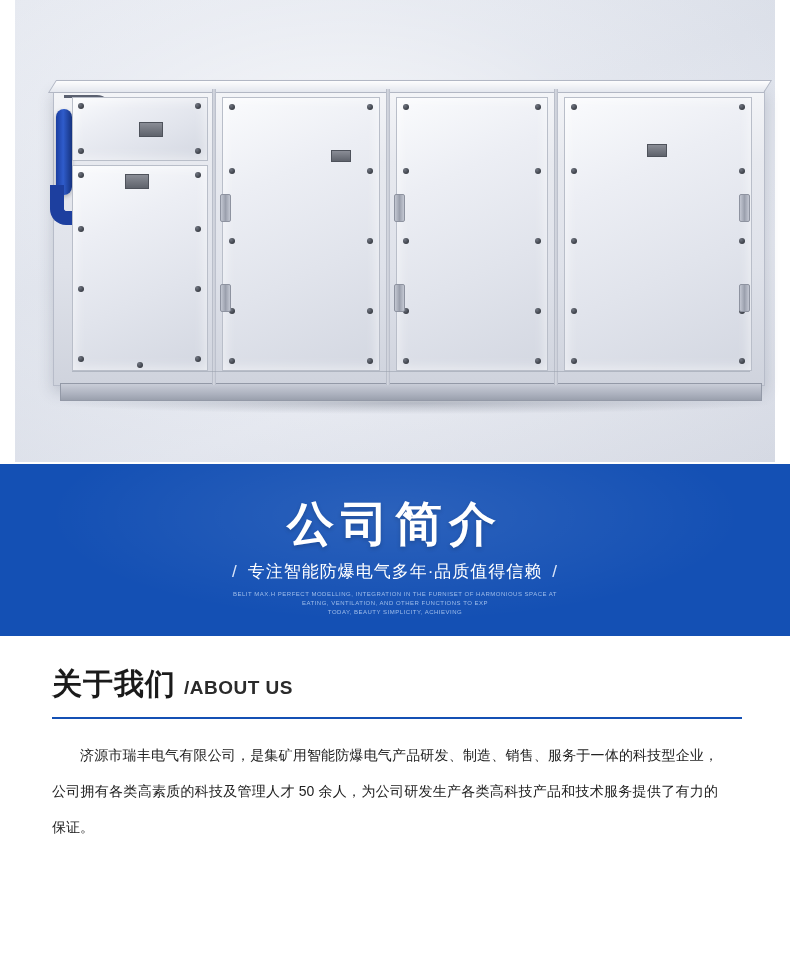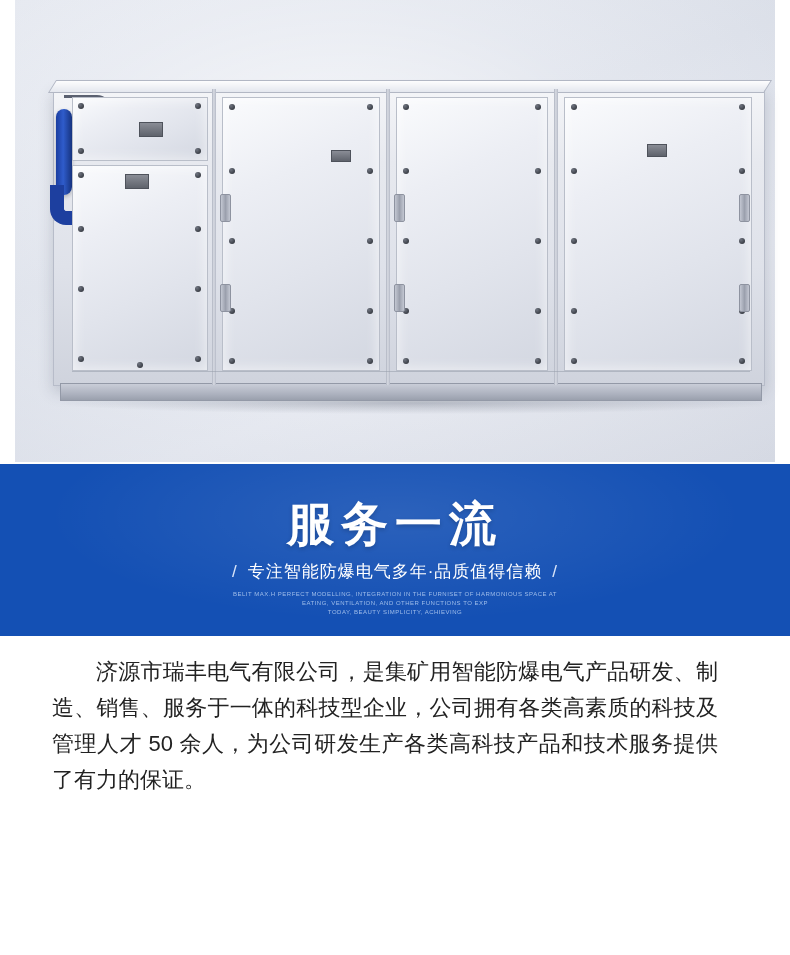--- a/index.html
+++ b/index.html
@@ -225,21 +225,21 @@
   .about-en {
     margin-left: 8px;
     font-size: 19px;
     font-weight: bold;
     color: #2a2a2a;
     letter-spacing: 0.5px;
   }
   .about-body {
     margin: 18px 72px 0 52px;
     color: #222222;
-    font-size: 22px;
+    font-size: 14px;
     line-height: 36px;
     text-align: justify;
   }
   .about-body p {
     margin: 0;
     text-indent: 2em;
   }
 </style>
 </head>
 <body>
@@ -328,28 +328,32 @@
         <div class="hinge" style="left:174px; top:96px;"></div>
         <div class="hinge" style="left:174px; top:186px;"></div>
       </div>
 
       <div class="panel-line" style="left:18px; top:282px; width:678px; height:1px;"></div>
     </div>
   </div>
 </div>
 
 <div class="banner">
-  <div class="banner-title">服务一流</div>
+  <div class="banner-title">公司简介</div>
   <div class="banner-sub">
     <span class="slash">/</span><span>专注智能防爆电气多年·品质值得信赖</span><span class="slash">/</span>
   </div>
   <div class="banner-en">
     <div>BELIT MAX.H PERFECT MODELLING, INTEGRATION IN THE FURNISET OF HARMONIOUS SPACE AT</div>
     <div>EATING, VENTILATION, AND OTHER FUNCTIONS TO EXP</div>
     <div>TODAY, BEAUTY SIMPLICITY, ACHIEVING</div>
   </div>
 </div>
 
 <div class="about">
+  <div class="about-head">
+    <span class="about-cn">关于我们</span>
+    <span class="about-en">/ABOUT US</span>
+  </div>
   <div class="about-body">
     <p>济源市瑞丰电气有限公司，是集矿用智能防爆电气产品研发、制造、销售、服务于一体的科技型企业，公司拥有各类高素质的科技及管理人才 50 余人，为公司研发生产各类高科技产品和技术服务提供了有力的保证。</p>
   </div>
 </div>
 
 </body></html>

